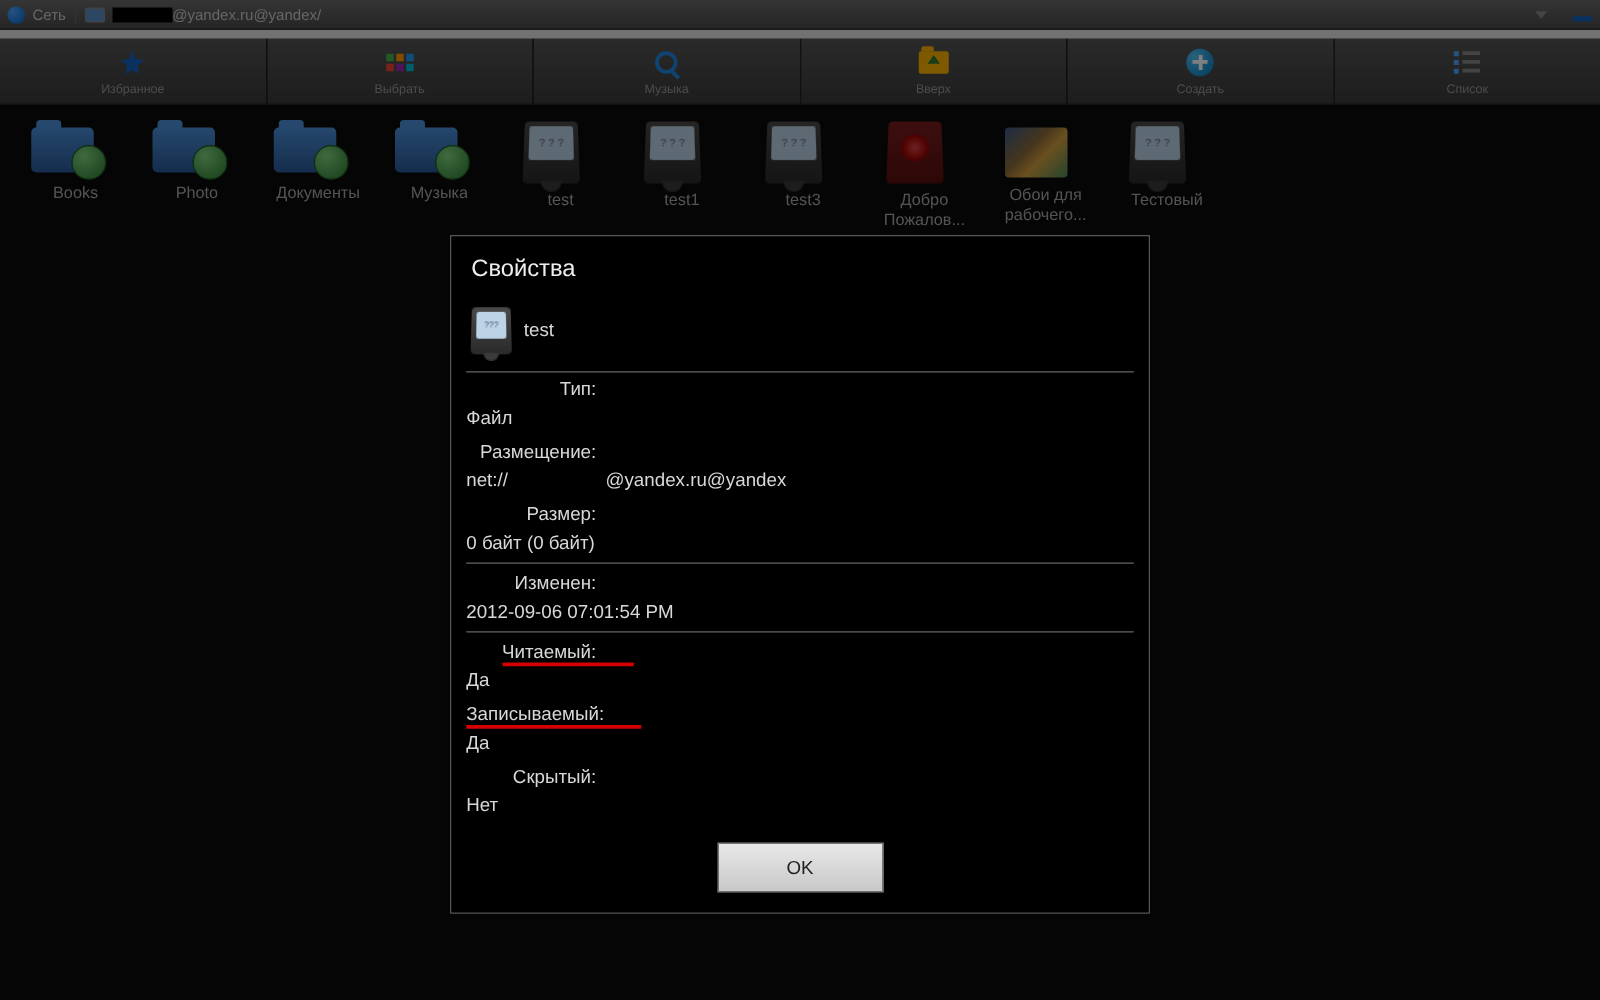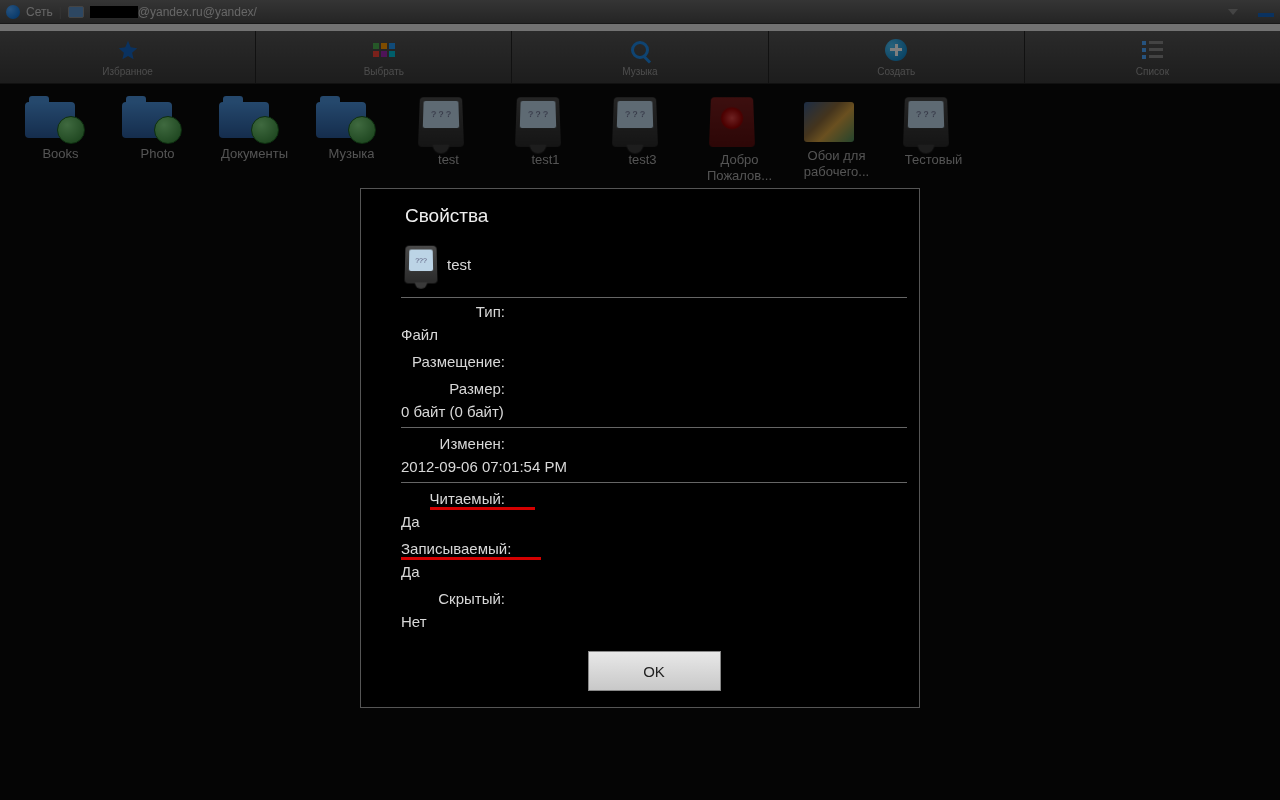--- a/index.html
+++ b/index.html
@@ -114,21 +114,20 @@
 
 .dialog {
   position: absolute;
   left: 360px; top: 188px;
   width: 560px;
   background: #000;
   border: 1px solid #555;
   z-index: 20;
   color: #d8d8d8;
   font-size: 15px;
-  padding-left: 28px;
 }
 .dlg-title { padding: 16px 16px 12px; font-size: 19px; color: #eee; }
 .dlg-body { padding: 0 12px 16px; }
 .dlg-head { display:flex; align-items:center; gap:10px; padding: 6px 4px 14px; border-bottom:1px solid #666; }
 .dlg-head .file-frame { width:32px; height:38px; }
 .dlg-head .file-screen { height:22px; font-size:7px; }
 .dlg-head .file-stand { bottom:-5px; left:10px; width:12px; height:6px; }
 
 .prop-row { display:flex; padding: 5px 0; gap: 6px; flex-direction: column; }
 .prop-label { width: 104px; text-align: right; }
@@ -187,20 +186,26 @@
           <span></span>
         </div>
       </div>
     <span>Выбрать</span>
   </div>
   <div class="toolbar-btn">
     <div class="tb-icon">
         <div class="magnify"></div>
       </div>
     <span>Музыка</span>
+  </div>
+  <div class="toolbar-btn">
+    <div class="tb-icon">
+        <div class="folder-up"></div>
+      </div>
+    <span>Вверх</span>
   </div>
   <div class="toolbar-btn">
     <div class="tb-icon">
         <div class="plus-circ"></div>
       </div>
     <span>Создать</span>
   </div>
   <div class="toolbar-btn">
     <div class="tb-icon">
         <div class="list-ico">
@@ -305,20 +310,25 @@
         </div>
       <span>test</span>
     </div>
 
     <div class="prop-row">
       <span class="prop-label">Тип:</span>
       <span class="prop-val">Файл</span>
     </div>
     <div class="prop-row">
       <span class="prop-label">Размещение:</span>
+      <span class="prop-val">
+        <span>net://</span>
+        <span class="redact2"></span>
+        <span>@yandex.ru@yandex</span>
+      </span>
     </div>
     <div class="prop-row">
       <span class="prop-label">Размер:</span>
       <span class="prop-val">0 байт (0 байт)</span>
     </div>
     <div class="divider"></div>
     <div class="prop-row">
       <span class="prop-label">Изменен:</span>
       <span class="prop-val">2012-09-06 07:01:54 PM</span>
     </div>

